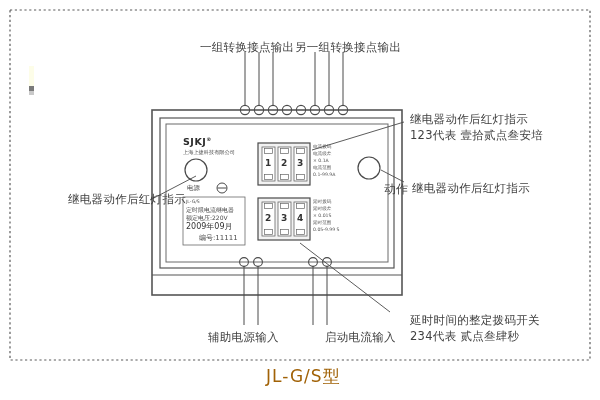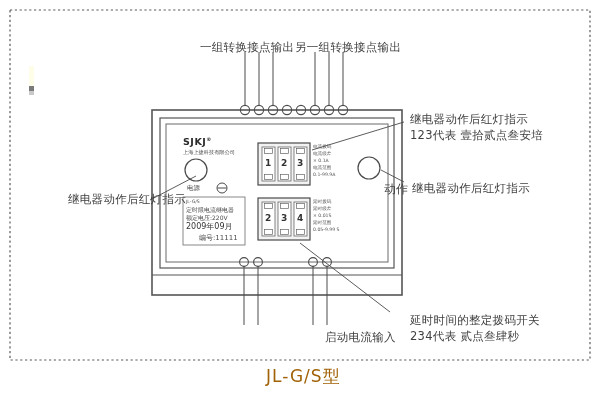--- a/index.html
+++ b/index.html
@@ -135,20 +135,21 @@
   <div class="lbl cn" style="left:410px;top:112px;">继电器动作后红灯指示</div>
   <div class="lbl cn" style="left:410px;top:128px;">123代表 壹拾贰点叁安培</div>
 
   <div class="lbl cn" style="left:410px;top:313px;">延时时间的整定拨码开关</div>
 
   <div class="lbl cn" style="left:412px;top:181px;">继电器动作后红灯指示</div>
   <div class="lbl cn" style="left:410px;top:329px;">234代表 贰点叁肆秒</div>
 
   <div class="lbl cn" style="left:68px;top:192px;">继电器动作后红灯指示</div>
 
+  <div class="lbl cn" style="left:208px;top:330px;">辅助电源输入</div>
   <div class="lbl cn" style="left:296px;top:330px;margin-left:29px;">启动电流输入</div>
 
   <div class="lbl brand" style="left:183px;top:136px;"><span>SJKJ</span><span style="font-size:5px;vertical-align:super;">®</span></div>
   <div class="lbl brandsub" style="left:183px;top:149px;">上海上捷科技有限公司</div>
 
   <div class="lbl pwrtxt" style="left:187px;top:184px;">电源</div>
   <div class="lbl acttxt" style="left:360px;top:182px;">动作</div>
 
   <div class="lbl cn-xs" style="left:186px;top:199px;">JL-G/S</div>
   <div class="lbl cn-sm" style="left:186px;top:206px;">定时限电流继电器</div>

